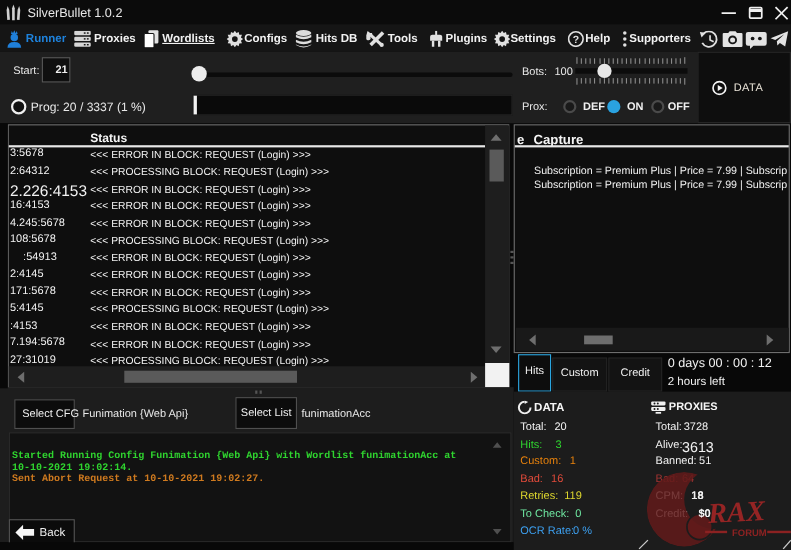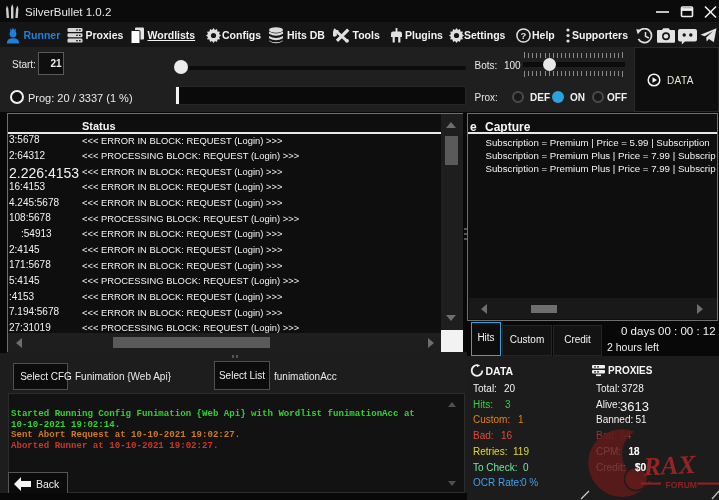--- a/index.html
+++ b/index.html
@@ -272,54 +272,52 @@
 
 <div class="ab" style="left:464px;top:228px;width:3px;height:2px;background:#555;"></div>
 <div class="ab" style="left:464px;top:233px;width:3px;height:2px;background:#555;"></div>
 <div class="ab" style="left:464px;top:238px;width:3px;height:2px;background:#555;"></div>
 
 <div class="ab" style="left:467px;top:113px;width:251px;height:208px;background:#0e0e0e;border:1px solid #6e6e6e;box-sizing:border-box;"></div>
 <div class="t" style="left:470px;top:119.5px;font-size:12px;font-weight:bold;color:#f5f5f5;">e</div>
 <div class="t" style="left:485px;top:119.5px;font-size:12px;font-weight:bold;color:#f5f5f5;">Capture</div>
 <div class="ab" style="left:468px;top:132px;width:249px;height:1.5px;background:#e8e8e8;"></div>
 <div class="ab" style="left:468px;top:134px;width:249px;height:60px;overflow:hidden;">
- <div class="t" style="left:17.5px;top:2.5px;font-size:9.7px;color:#f2f2f2;">Subscription = Premium | Price = 5.99 | Subscription</div>
  <div class="t" style="left:17.5px;top:15.6px;font-size:9.7px;color:#f2f2f2;">Subscription = Premium Plus | Price = 7.99 | Subscrip</div>
  <div class="t" style="left:17.5px;top:28.7px;font-size:9.7px;color:#f2f2f2;">Subscription = Premium Plus | Price = 7.99 | Subscrip</div>
 </div>
 
 <div class="ab" style="left:469px;top:298px;width:248px;height:21px;background:#191919;"></div>
 <div class="ab" style="left:481px;top:304px;width:0;height:0;border-top:5px solid transparent;border-bottom:5px solid transparent;border-right:6px solid #6e6e6e;"></div>
 <div class="ab" style="left:531px;top:305px;width:26px;height:8px;background:#6e6e6e;"></div>
 <div class="ab" style="left:697px;top:304px;width:0;height:0;border-top:5px solid transparent;border-bottom:5px solid transparent;border-left:6px solid #6e6e6e;"></div>
 
 <div class="ab" style="left:471px;top:322px;width:30px;height:34px;background:#0d0d0d;border:1.5px solid #2aa5df;box-sizing:border-box;"></div>
 <div class="t" style="left:471px;top:332px;width:30px;text-align:center;font-size:10px;color:#f2f2f2;">Hits</div>
 <div class="ab" style="left:502px;top:325px;width:50px;height:31px;background:#131313;border:1px solid #242424;box-sizing:border-box;"></div>
 <div class="t" style="left:502px;top:334px;width:50px;text-align:center;font-size:10px;color:#f2f2f2;">Custom</div>
 <div class="ab" style="left:553px;top:325px;width:49px;height:31px;background:#131313;border:1px solid #242424;box-sizing:border-box;"></div>
 <div class="t" style="left:553px;top:334px;width:49px;text-align:center;font-size:10px;color:#f2f2f2;">Credit</div>
-<div class="t" style="left:621px;top:325px;font-size:11.5px;color:#f2f2f2;">0 days 00 : 00 : 12</div>
+<div class="t" style="left:607px;top:325px;font-size:11.5px;color:#f2f2f2;">0 days 00 : 00 : 12</div>
 <div class="t" style="left:607px;top:341px;font-size:10.5px;color:#f2f2f2;">2 hours left</div>
 
 <div class="ab" style="left:0;top:352px;width:467px;height:141px;background:#1d1d1d;"></div>
 <div class="ab" style="left:232px;top:355px;width:2px;height:3px;background:#555;"></div>
 <div class="ab" style="left:236px;top:355px;width:2px;height:3px;background:#555;"></div>
 <div class="ab" style="left:13px;top:363px;width:55px;height:27px;background:#0c0c0c;border:1px solid #4f4f4f;box-sizing:border-box;"></div>
 <div class="t" style="left:13px;top:371px;width:66px;text-align:center;font-size:10px;color:#f0f0f0;">Select CFG</div>
 <div class="t" style="left:75px;top:371px;font-size:10px;color:#e8e8e8;">Funimation {Web Api}</div>
 <div class="ab" style="left:214px;top:361px;width:56px;height:29px;background:#0c0c0c;border:1px solid #4f4f4f;box-sizing:border-box;"></div>
 <div class="t" style="left:214px;top:370px;width:56px;text-align:center;font-size:10px;color:#f0f0f0;">Select List</div>
 <div class="t" style="left:274px;top:371px;font-size:10px;color:#e8e8e8;">funimationAcc</div>
 
 <div class="ab" style="left:8px;top:393px;width:457px;height:100px;background:#121212;border:1px solid #2c2c2c;box-sizing:border-box;"></div>
 <div class="t" style="left:11px;top:407.8px;font-family:'Liberation Mono',monospace;font-size:9.1px;font-weight:bold;color:#2fd42f;">Started Running Config Funimation {Web Api} with Wordlist funimationAcc at</div>
 <div class="t" style="left:11px;top:418.6px;font-family:'Liberation Mono',monospace;font-size:9.1px;font-weight:bold;color:#2fd42f;">10-10-2021 19:02:14.</div>
 <div class="t" style="left:11px;top:429.4px;font-family:'Liberation Mono',monospace;font-size:9.1px;font-weight:bold;color:#cf7a1f;">Sent Abort Request at 10-10-2021 19:02:27.</div>
-<div class="t" style="left:11px;top:440.2px;font-family:'Liberation Mono',monospace;font-size:9.1px;font-weight:bold;color:#cf3526;">Aborted Runner at 10-10-2021 19:02:27.</div>
 <div class="ab" style="left:448px;top:402px;width:0;height:0;border-left:4.5px solid transparent;border-right:4.5px solid transparent;border-bottom:5px solid #4f4f4f;"></div>
 <div class="ab" style="left:448px;top:481px;width:0;height:0;border-left:4.5px solid transparent;border-right:4.5px solid transparent;border-top:5px solid #4f4f4f;"></div>
 
 <div class="ab" style="left:8px;top:472px;width:60px;height:24px;background:#0b0b0b;border:1px solid #565656;box-sizing:border-box;"></div>
 <svg class="ab" style="left:13px;top:476px" width="20" height="16" viewBox="0 0 20 16">
  <path d="M8 1 L8 5 L18 5 L18 11 L8 11 L8 15 L1 8 Z" fill="#f5f5f5"></path>
 </svg>
 <div class="t" style="left:36px;top:478px;font-size:10.5px;color:#f0f0f0;">Back</div>
 <div class="ab" style="left:0;top:493px;width:467px;height:7px;background:#080808;"></div>
 

